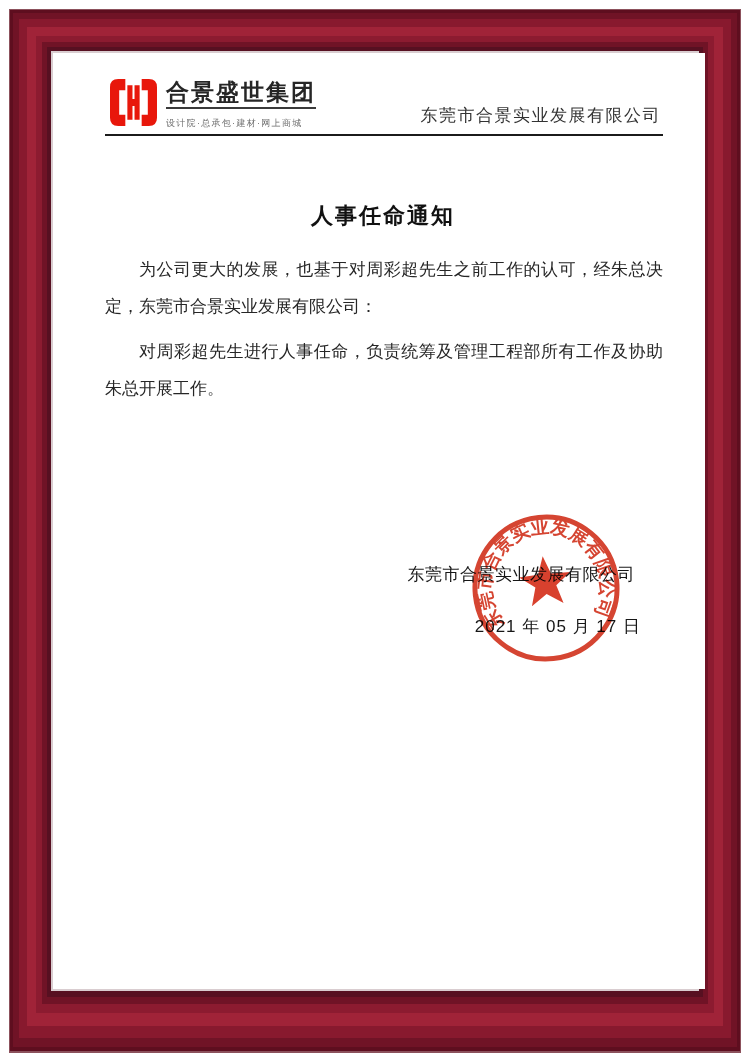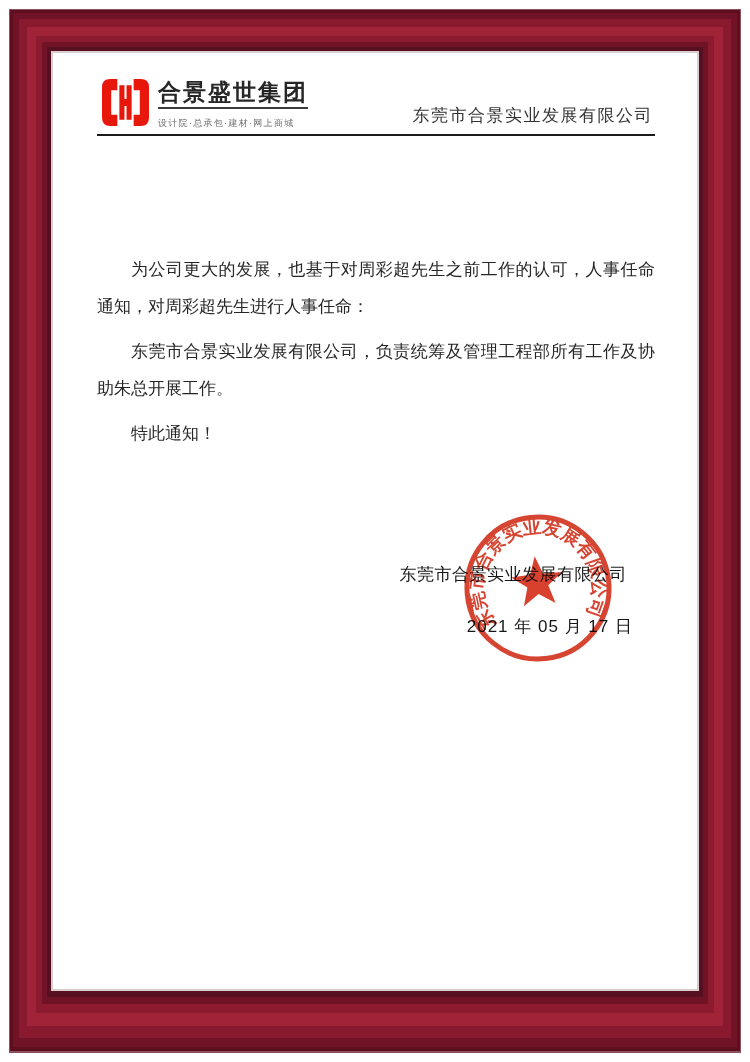--- a/index.html
+++ b/index.html
@@ -14,21 +14,21 @@
   
   .f{display:block;}
   .f1{border:solid #8c515c;border-width:1px 1px 2px 1px;}
   .f2{border:solid #5e0e1f;border-width:3px 3px 4px 3px;}
   .f3{border:solid #701326;border-width:6px 6px 9px 6px;}
   .f4{border:solid #88192e;border-width:8px 8px 12px 8px;}
   .f5{border:solid #a02338;border-width:9px 9px 13px 9px;}
   .f6{border:solid #8c1b30;border-width:6px 6px 9px 6px;}
   .f7{border:solid #701326;border-width:5px 5px 7px 5px;}
   .f8{border:solid #571021;border-width:4px 4px 6px 4px;}
-  .f9{border:solid #d9cdd0;border-width:2px;}
+  .f9{border:solid #d9cdd0;border-width:2px;padding-left:8px;}
   .paper{
     position:relative;
     width:644px;height:936px;
     background:#ffffff;
   }
   
   .logo{
     position:absolute;left:49px;top:26px;
     display:flex;align-items:flex-start;gap:9px;
   }
@@ -104,25 +104,25 @@
       </svg>
       <div>
         <div class="logo-text">合景盛世集团</div>
         <div class="logo-tagline">设计院·总承包·建材·网上商城</div>
       </div>
     </div>
 
     <div class="company-name">东莞市合景实业发展有限公司</div>
     <div class="header-rule"></div>
 
+    <h1 class="doc-title">人事任命通知</h1>
 
     <div class="body-text">
-      <p>为公司更大的发展，也基于对周彩超先生之前工作的认可，人事任命通知，对周彩超先生进行人事任命：</p>
-      <p>东莞市合景实业发展有限公司，负责统筹及管理工程部所有工作及协助朱总开展工作。</p>
-      <p class="p-last">特此通知！</p>
+      <p>为公司更大的发展，也基于对周彩超先生之前工作的认可，经朱总决定，东莞市合景实业发展有限公司：</p>
+      <p>对周彩超先生进行人事任命，负责统筹及管理工程部所有工作及协助朱总开展工作。</p>
     </div>
 
     <div class="signature">东莞市合景实业发展有限公司</div>
     <div class="sign-date">2021 年 05 月 17 日</div>
 
     <svg class="stamp" viewBox="0 0 170 170" xmlns="http://www.w3.org/2000/svg">
       <circle cx="85" cy="85" r="71" fill="none" stroke="#d23520" stroke-width="5"></circle>
       <polygon fill="#d5311c" points="85,53 91.5,71.1 110.7,71.7 95.5,83.4 100.9,101.8 85,91 69.1,101.8 74.5,83.4 59.3,71.7 78.5,71.1"></polygon>
       <path id="sealArc" d="M 40.0 116.6 A 55 55 0 1 1 130.0 116.6" fill="none"></path>
       <text font-size="19" font-weight="bold" fill="#d23520" font-family="Liberation Sans, DejaVu Sans, sans-serif">

